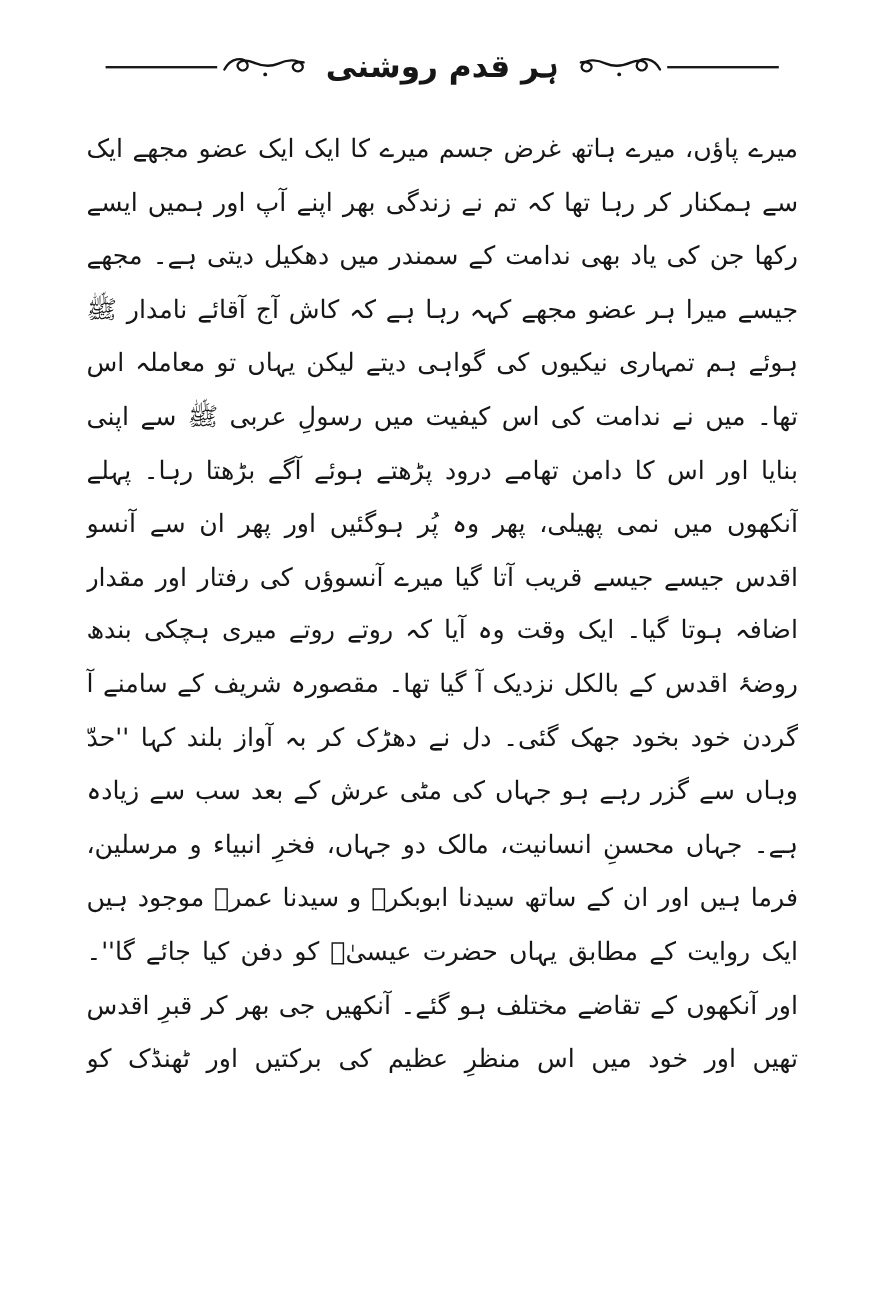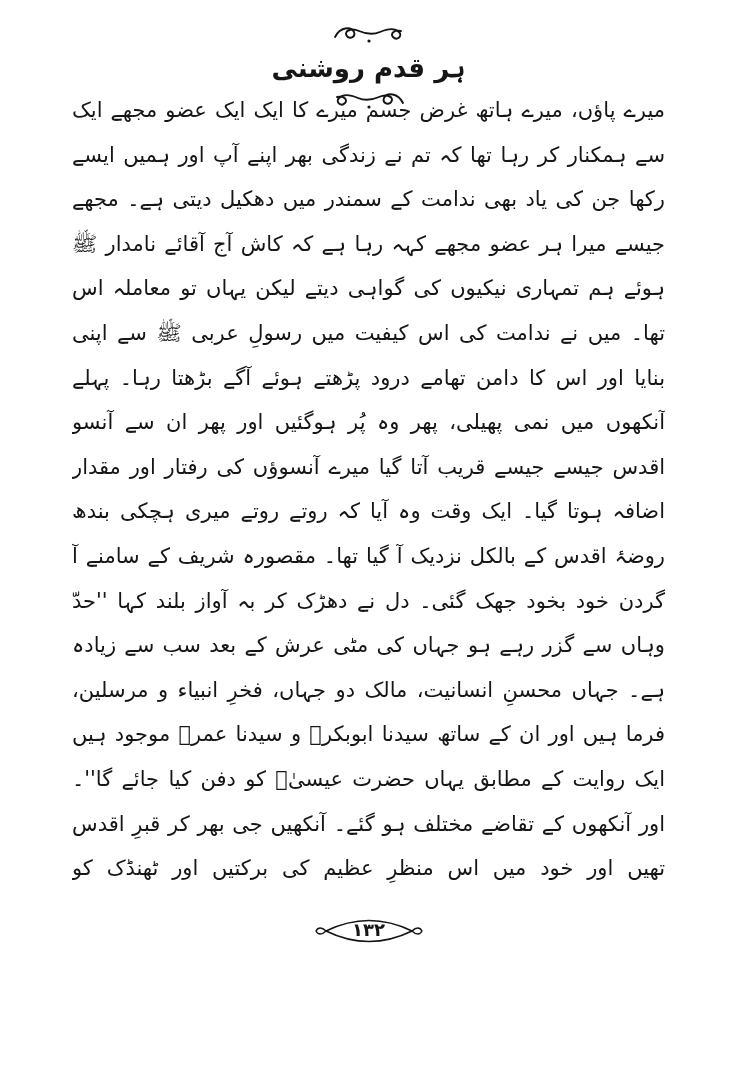--- a/index.html
+++ b/index.html
@@ -15,23 +15,22 @@
     background: #ffffff;
     color: #161616;
     font-family: "DejaVu Sans", sans-serif;
     overflow: hidden;
   }
   
   .chapter-header {
     display: flex;
     align-items: center;
     padding: 0 88px;
-    margin-top: 22px;
+    margin-top: 36px;
     height: 40px;
-    flex-direction: column;
   }
   .header-rule {
     flex: 1 1 auto;
     height: 2px;
     background: #1a1a1a;
   }
   .ornament {
     flex: 0 0 auto;
     display: flex;
     align-items: center;
@@ -127,22 +126,14 @@
     <div class="text-line">روضۂ اقدس کے بالکل نزدیک آ گیا تھا۔ مقصورہ شریف کے سامنے آ کر میری</div>
     <div class="text-line">گردن خود بخود جھک گئی۔ دل نے دھڑک کر بہ آواز بلند کہا ''حدّ ادب! اب تم</div>
     <div class="text-line">وہاں سے گزر رہے ہو جہاں کی مٹی عرش کے بعد سب سے زیادہ معتبر و متبرک</div>
     <div class="text-line">ہے۔ جہاں محسنِ انسانیت، مالک دو جہاں، فخرِ انبیاء و مرسلین، رحمۃ للعالمین آرام</div>
     <div class="text-line">فرما ہیں اور ان کے ساتھ سیدنا ابوبکرؓ و سیدنا عمرؓ موجود ہیں اور جو جگہ خالی پڑی ہے</div>
     <div class="text-line">ایک روایت کے مطابق یہاں حضرت عیسیٰؑ کو دفن کیا جائے گا''۔ یہاں آ کر دل</div>
     <div class="text-line">اور آنکھوں کے تقاضے مختلف ہو گئے۔ آنکھیں جی بھر کر قبرِ اقدس کو دیکھنا چاہتی</div>
     <div class="text-line">تھیں اور خود میں اس منظرِ عظیم کی برکتیں اور ٹھنڈک کو محفوظ کرنا چاہتی تھیں لیکن دل</div>
   </div>
 
-  <div class="page-number-cartouche">
-    <svg viewBox="0 0 110 34" aria-hidden="true">
-      <path d="M12 17 Q55 -4 98 17 Q55 38 12 17 Z" fill="none" stroke="#141414" stroke-width="1.7"></path>
-      <path d="M12 17 C8 13, 4 13, 2 17 C4 21, 8 21, 12 17" fill="none" stroke="#141414" stroke-width="1.4"></path>
-      <path d="M98 17 C102 13, 106 13, 108 17 C106 21, 102 21, 98 17" fill="none" stroke="#141414" stroke-width="1.4"></path>
-    </svg>
-    <span class="page-number">۱۳۲</span>
-  </div>
 
 </div>
 
 </body></html>

